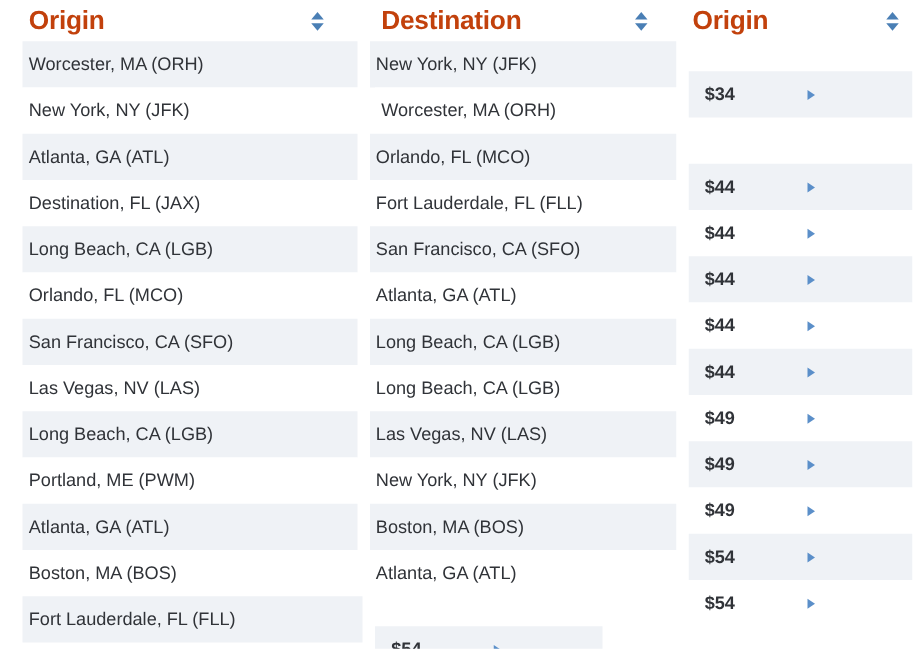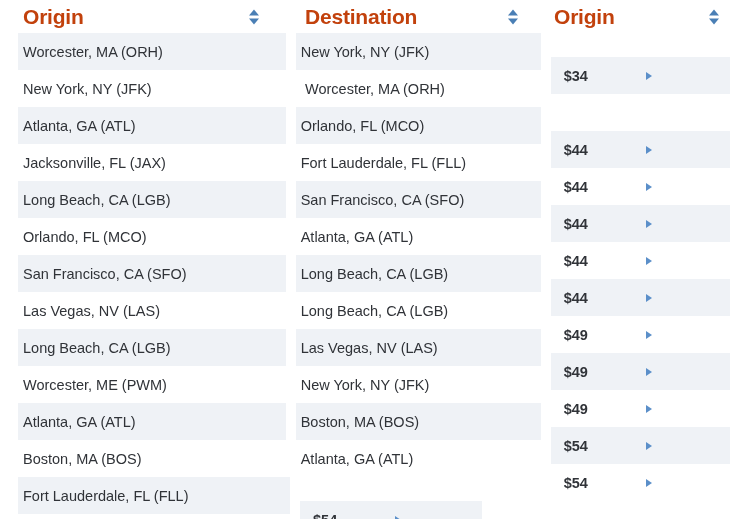--- a/index.html
+++ b/index.html
@@ -172,21 +172,21 @@
       </div>
       <div class="tr shaded">
         <div class="td td-origin">Atlanta, GA (ATL)</div>
         <div class="td td-destination">Orlando, FL (MCO)</div>
         <div class="td td-flights">
           <span class="price">$44</span>
           <span class="arrow-icon"></span>
         </div>
       </div>
       <div class="tr plain">
-        <div class="td td-origin">Jacksonville, FL (JAX)</div>
+        <div class="td td-origin">Destination, FL (JAX)</div>
         <div class="td td-destination">Fort Lauderdale, FL (FLL)</div>
         <div class="td td-flights">
           <span class="price">$44</span>
           <span class="arrow-icon"></span>
         </div>
       </div>
       <div class="tr shaded">
         <div class="td td-origin">Long Beach, CA (LGB)</div>
         <div class="td td-destination">San Francisco, CA (SFO)</div>
         <div class="td td-flights">
@@ -220,21 +220,21 @@
       </div>
       <div class="tr shaded">
         <div class="td td-origin">Long Beach, CA (LGB)</div>
         <div class="td td-destination">Las Vegas, NV (LAS)</div>
         <div class="td td-flights">
           <span class="price">$49</span>
           <span class="arrow-icon"></span>
         </div>
       </div>
       <div class="tr plain">
-        <div class="td td-origin">Worcester, ME (PWM)</div>
+        <div class="td td-origin">Portland, ME (PWM)</div>
         <div class="td td-destination">New York, NY (JFK)</div>
         <div class="td td-flights">
           <span class="price">$49</span>
           <span class="arrow-icon"></span>
         </div>
       </div>
       <div class="tr shaded">
         <div class="td td-origin">Atlanta, GA (ATL)</div>
         <div class="td td-destination">Boston, MA (BOS)</div>
         <div class="td td-flights">

